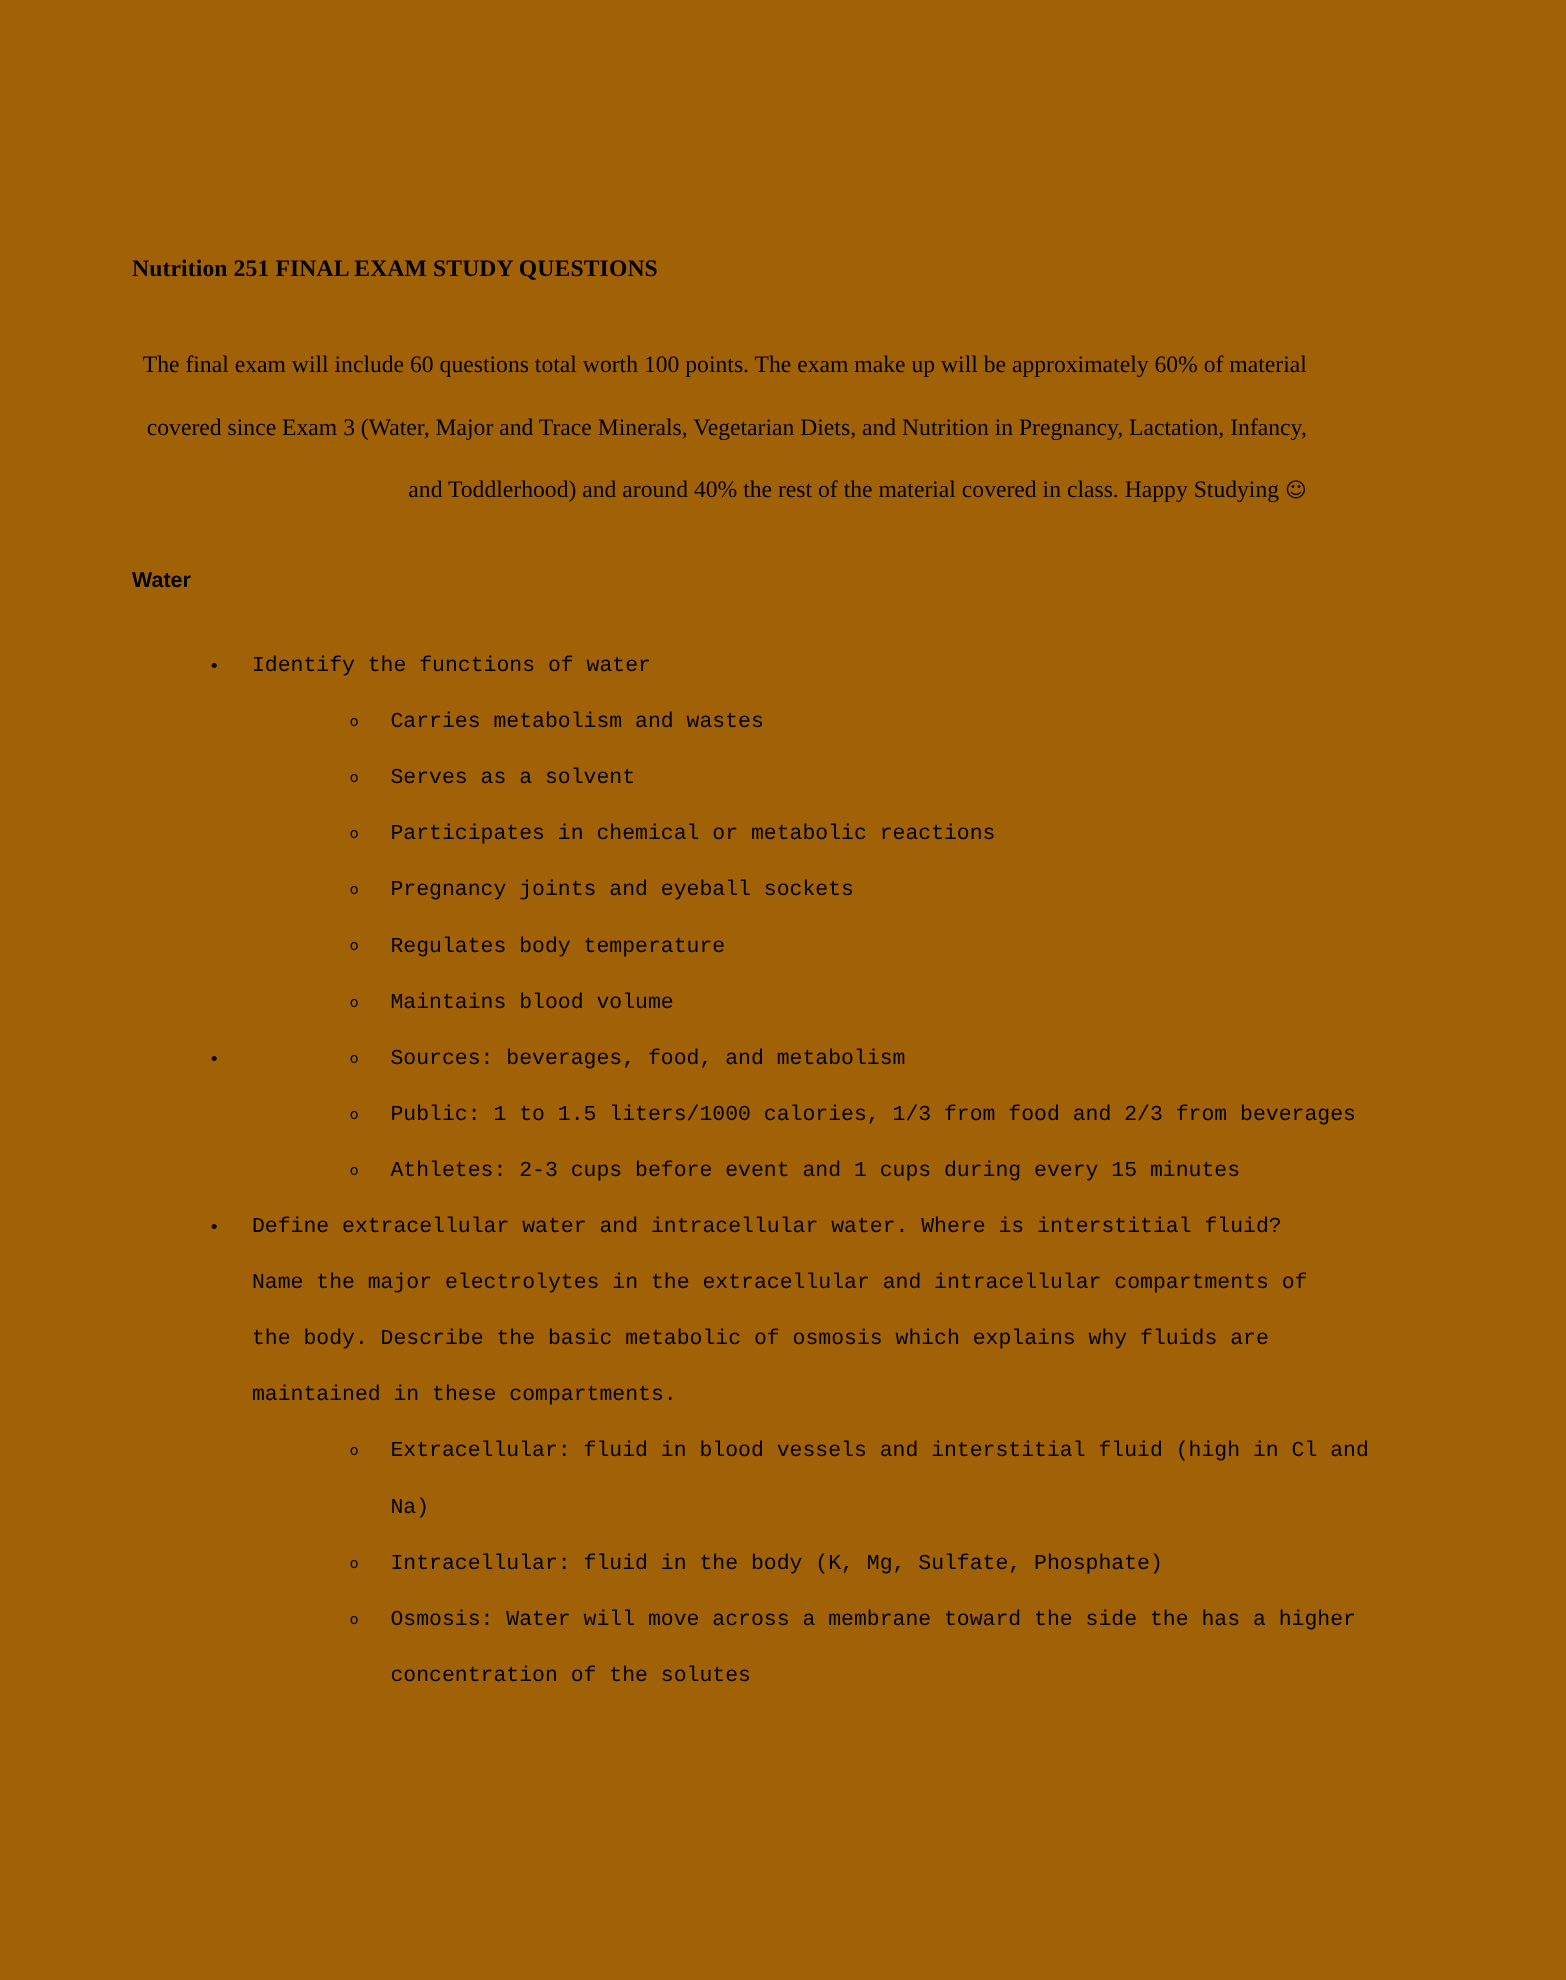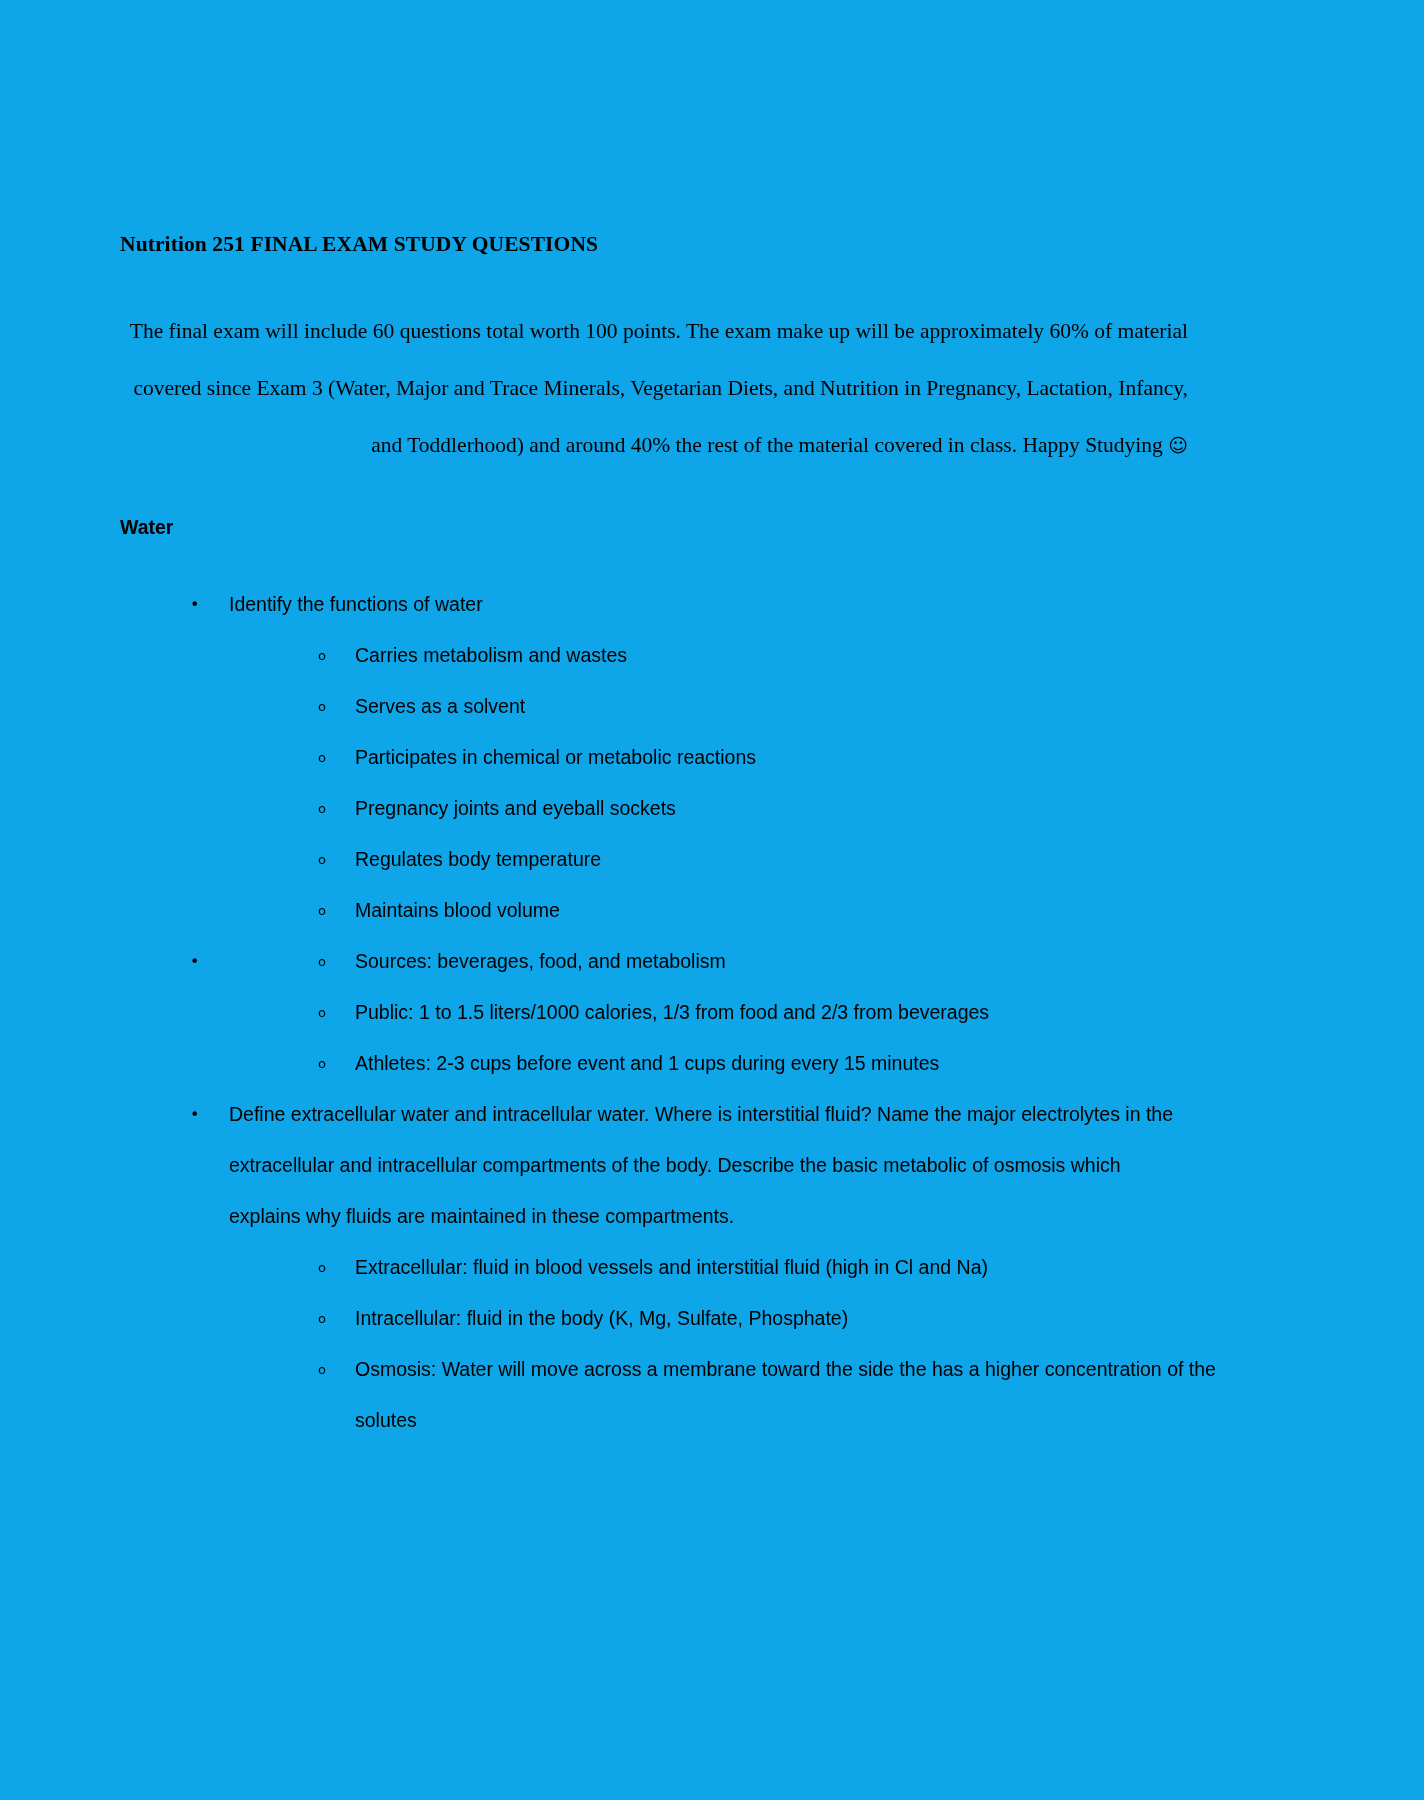--- a/index.html
+++ b/index.html
@@ -14,21 +14,21 @@
     color: #000000;
     position: relative;
     overflow: hidden;
   }
   .page {
     position: absolute;
     left: 0;
     top: 0;
     width: 1424px;
     height: 1800px;
-    background: #0ea5e9;
+    background: #a16207;
   }
   .content {
     position: absolute;
     left: 120px;
     top: 232px;
     width: 1070px;
   }
   .doc-title {
     font-family: "Liberation Serif", serif;
     font-weight: bold;
@@ -97,20 +97,21 @@
   li.l2 > .bullet2 {
     position: absolute;
     left: 26px;
     top: 0;
     font-family: "DejaVu Sans", sans-serif;
     font-size: 13px;
     line-height: 51px;
   }
   .l1-text, .l2-text {
     display: block;
+    font-family: Liberation Mono, monospace;
   }
 </style>
 </head>
 <body>
 
 <div class="page">
   <div class="content">
 
     <div class="doc-title">Nutrition 251 FINAL EXAM STUDY QUESTIONS</div>
 

